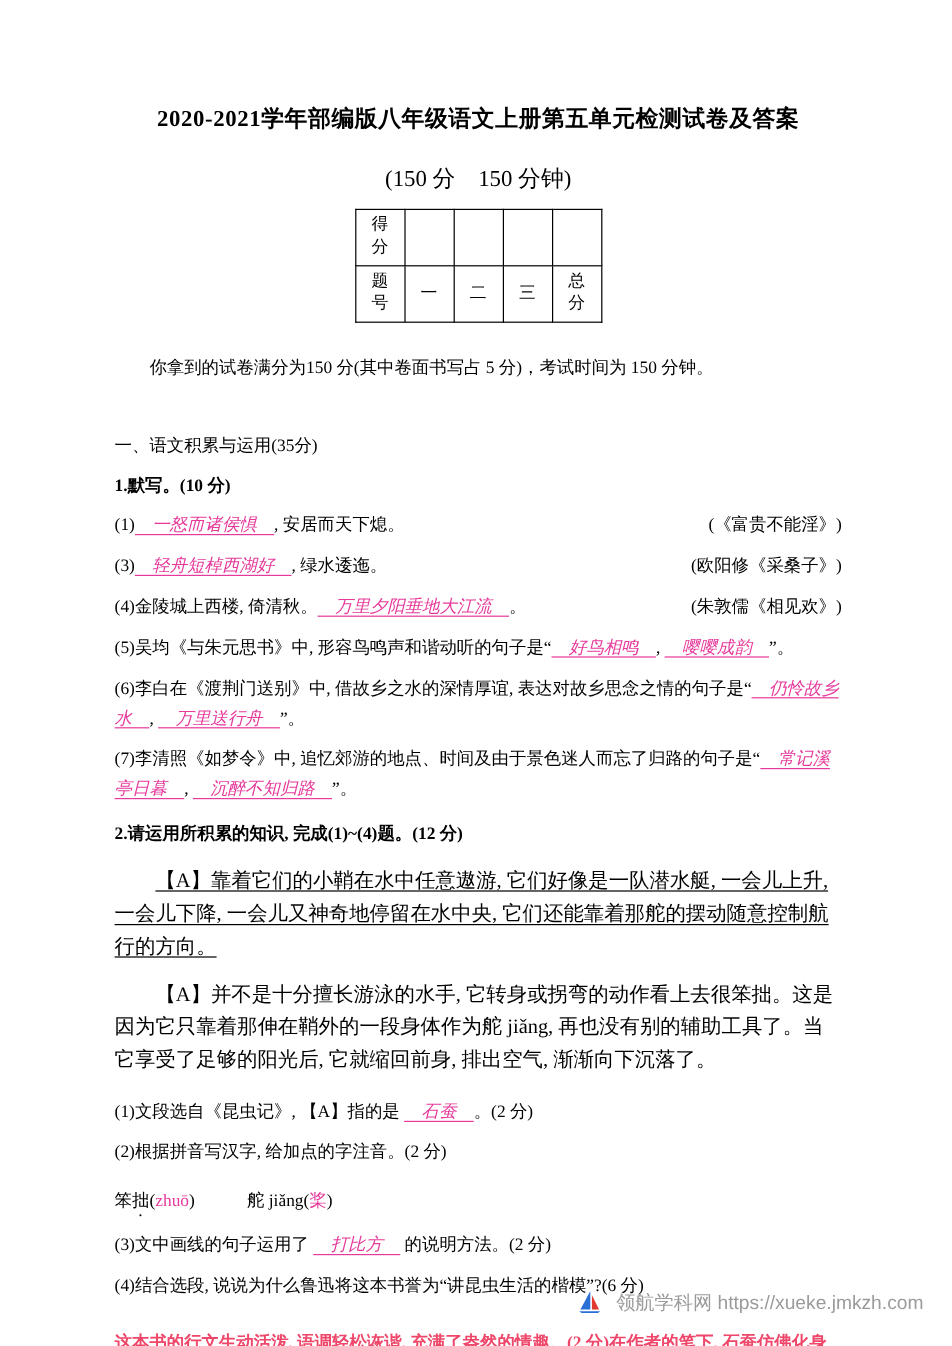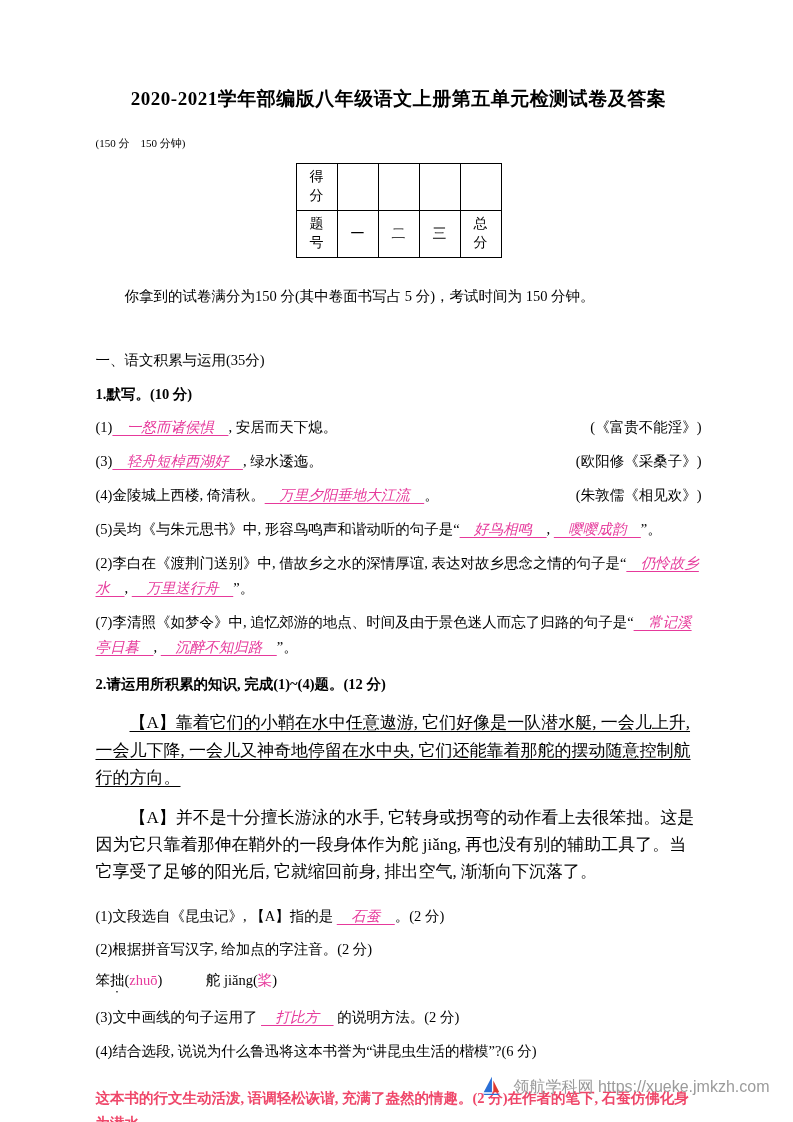--- a/index.html
+++ b/index.html
@@ -20,21 +20,21 @@
     background:#fff;
     position:relative;
     padding:86px 68px 0 72px;
     overflow:hidden;
   }
   .title{
     font-size:19px; font-weight:700;
     text-align:center; letter-spacing:.5px;
   }
   .subtitle{
-    font-size:11px; margin-top:24px;
+    text-align:center; font-size:19px; margin-top:24px;
   }
   table.score-table{
     border-collapse:collapse;
     margin:12px auto 0 auto;
   }
   table.score-table td{
     border:1px solid #000;
     width:41px; height:47px;
     text-align:center; vertical-align:middle;
     font-size:14px; line-height:1.35;
@@ -123,31 +123,31 @@
   <p class="intro">你拿到的试卷满分为150 分(其中卷面书写占 5 分)，考试时间为 150 分钟。</p>
 
   <div class="section-heading">一、语文积累与运用(35分)</div>
 
   <div class="q-stem">1.默写。(10 分)</div>
 
   <div class="line"><span class="seg">(1)</span><span class="seg ans">　一怒而诸侯惧　</span><span class="seg">, 安居而天下熄。</span><span class="seg attr">(《富贵不能淫》)</span></div>
   <div class="line"><span class="seg">(3)</span><span class="seg ans">　轻舟短棹西湖好　</span><span class="seg">, 绿水逶迤。</span><span class="seg attr">(欧阳修《采桑子》)</span></div>
   <div class="line"><span class="seg">(4)金陵城上西楼, 倚清秋。</span><span class="seg ans">　万里夕阳垂地大江流　</span><span class="seg">。</span><span class="seg attr">(朱敦儒《相见欢》)</span></div>
   <div class="line"><span class="seg">(5)吴均《与朱元思书》中, 形容鸟鸣声和谐动听的句子是“</span><span class="seg ans">　好鸟相鸣　</span><span class="seg">, </span><span class="seg ans">　嘤嘤成韵　</span><span class="seg">”。</span></div>
-  <div class="line"><span class="seg">(2)李白在《渡荆门送别》中, 借故乡之水的深情厚谊, 表达对故乡思念之情的句子是“</span><span class="seg ans">　仍怜故乡水　</span><span class="seg">, </span><span class="seg ans">　万里送行舟　</span><span class="seg">”。</span></div>
+  <div class="line"><span class="seg">(6)李白在《渡荆门送别》中, 借故乡之水的深情厚谊, 表达对故乡思念之情的句子是“</span><span class="seg ans">　仍怜故乡水　</span><span class="seg">, </span><span class="seg ans">　万里送行舟　</span><span class="seg">”。</span></div>
   <div class="line"><span class="seg">(7)李清照《如梦令》中, 追忆郊游的地点、时间及由于景色迷人而忘了归路的句子是“</span><span class="seg ans">　常记溪亭日暮　</span><span class="seg">, </span><span class="seg ans">　沉醉不知归路　</span><span class="seg">”。</span></div>
 
   <div class="q-stem">2.请运用所积累的知识, 完成(1)~(4)题。(12 分)</div>
 
   <p class="para underline-all">【A】靠着它们的小鞘在水中任意遨游, 它们好像是一队潜水艇, 一会儿上升, 一会儿下降, 一会儿又神奇地停留在水中央, 它们还能靠着那舵的摆动随意控制航行的方向。</p>
   <p class="para">【A】并不是十分擅长游泳的水手, 它转身或拐弯的动作看上去很笨拙。这是因为它只靠着那伸在鞘外的一段身体作为舵 jiǎng, 再也没有别的辅助工具了。当它享受了足够的阳光后, 它就缩回前身, 排出空气, 渐渐向下沉落了。</p>
 
   <div class="line" style="margin-top:18px;"><span class="seg">(1)文段选自《昆虫记》, 【A】指的是 </span><span class="seg ans">　石蚕　</span><span class="seg">。(2 分)</span></div>
   <div class="line"><span class="seg">(2)根据拼音写汉字, 给加点的字注音。(2 分)</span></div>
-  <div class="line" style="margin-top:6px;"><span class="seg">笨</span><span class="seg dot">拙</span><span class="seg">(</span><span class="seg pink">zhuō</span><span class="seg">)　　　舵 jiǎng(</span><span class="seg pink">桨</span><span class="seg">)</span></div>
+  <div class="line" style="margin-top:16px;"><span class="seg">笨</span><span class="seg dot">拙</span><span class="seg">(</span><span class="seg pink">zhuō</span><span class="seg">)　　　舵 jiǎng(</span><span class="seg pink">桨</span><span class="seg">)</span></div>
   <div class="line"><span class="seg">(3)文中画线的句子运用了 </span><span class="seg ans">　打比方　</span><span class="seg"> 的说明方法。(2 分)</span></div>
   <div class="line"><span class="seg">(4)结合选段, 说说为什么鲁迅将这本书誉为“讲昆虫生活的楷模”?(6 分)</span></div>
 
   <p class="answer-para">这本书的行文生动活泼, 语调轻松诙谐, 充满了盎然的情趣。(2 分)在作者的笔下, 石蚕仿佛化身为潜水</p>
 
   <div class="footer">
     <span class="logo">
       <svg width="22" height="22" viewBox="0 0 24 24" aria-hidden="true">
         <path d="M4 20 L13 3 L13 20 Z" fill="#2a6fd6"></path>
         <path d="M14.5 20 L14.5 7 L21 20 Z" fill="#e0392f"></path>

